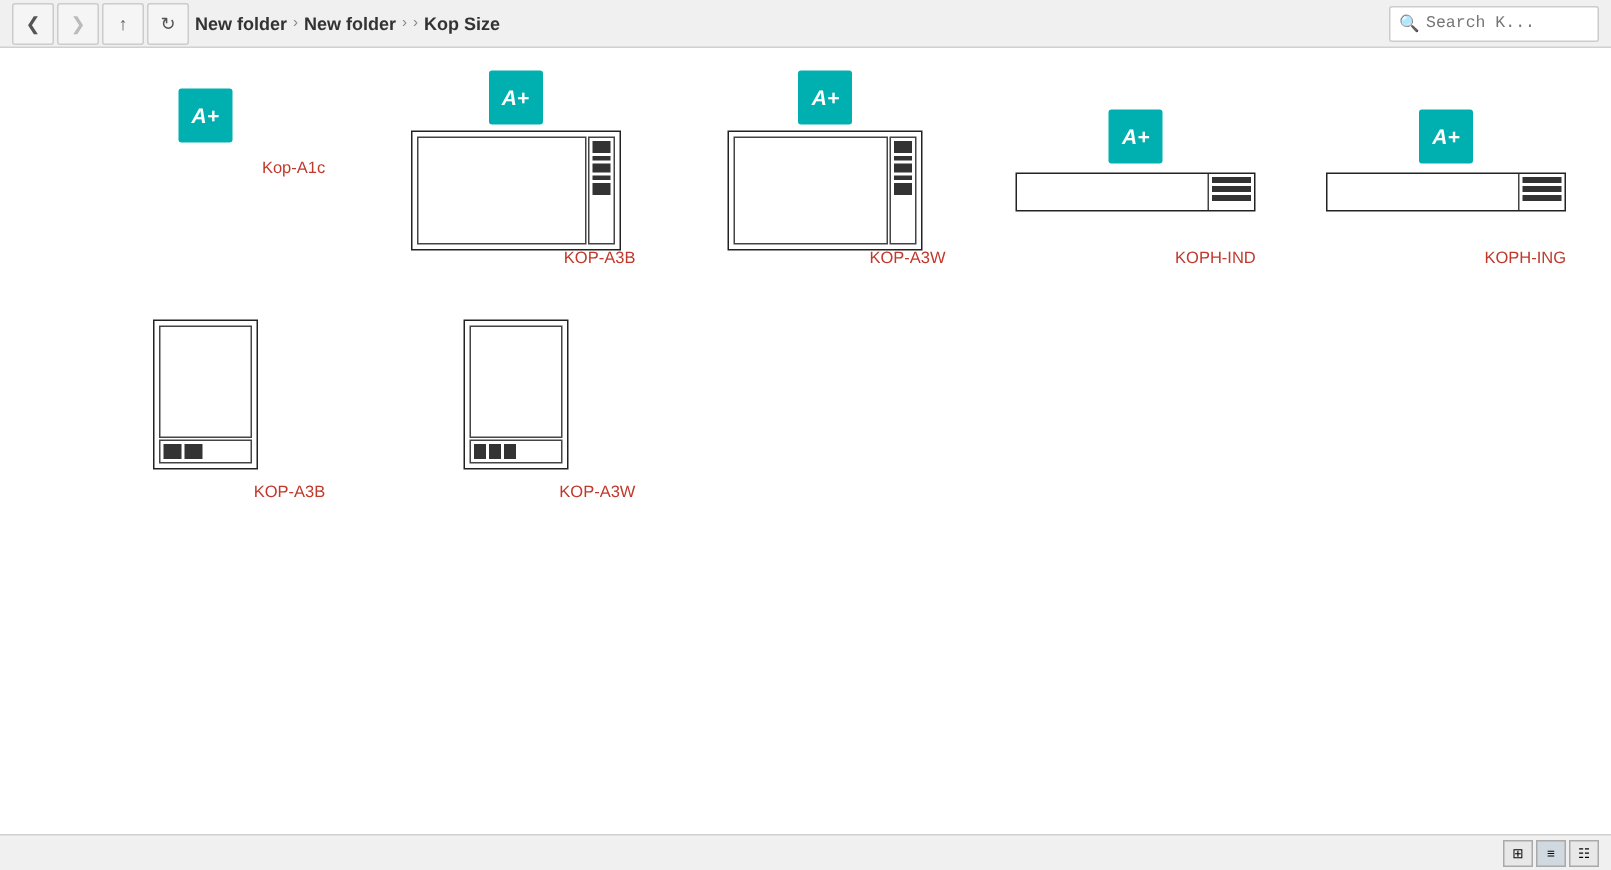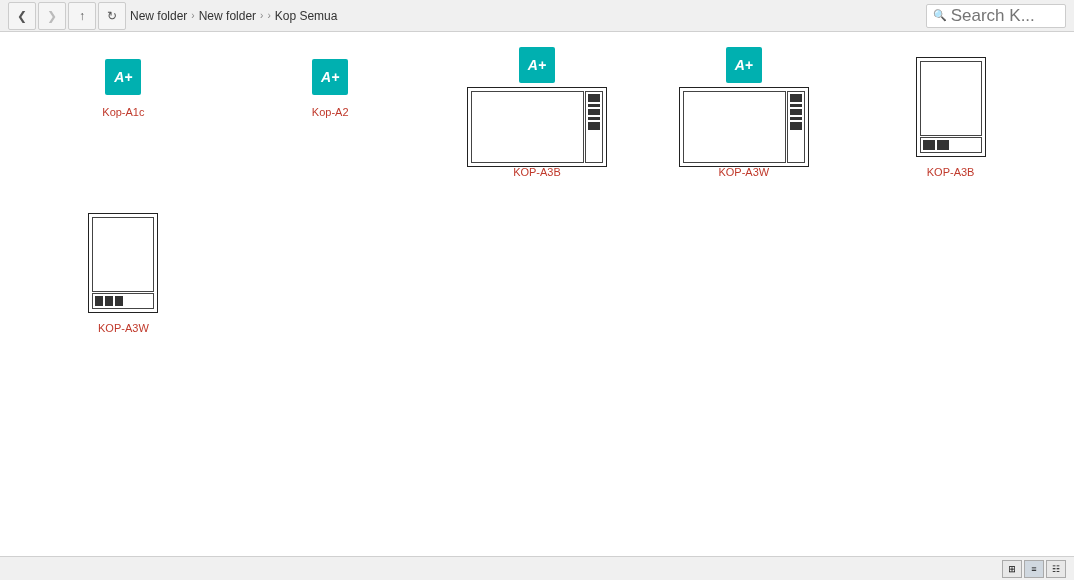--- a/index.html
+++ b/index.html
@@ -29,20 +29,21 @@
       font-size: 12px;
       color: #333;
     }
     .breadcrumb-sep {
       color: #888;
       font-size: 10px;
     }
     .breadcrumb-link {
       color: #333;
       cursor: pointer;
+      font-weight: bold;
     }
     .nav-buttons {
       display: flex;
       align-items: center;
       gap: 2px;
     }
     .nav-btn {
       width: 28px;
       height: 28px;
       border: 1px solid #ccc;
@@ -66,24 +67,25 @@
       gap: 4px;
       width: 140px;
     }
     .search-icon-small {
       color: #888;
       font-size: 11px;
     }
     .search-input {
       border: none;
       outline: none;
-      font-size: 17px;
+      font-size: 11px;
       color: #888;
       width: 100px;
       background: transparent;
+      font-family: Liberation Mono, monospace;
     }
 
     
     .content-area {
       background: white;
       width: 100%;
       height: calc(580px - 32px - 24px);
       overflow-y: auto;
       padding: 20px 30px;
     }
@@ -92,21 +94,21 @@
     .file-grid {
       display: grid;
       grid-template-columns: repeat(5, 1fr);
       gap: 30px 20px;
       align-items: start;
     }
 
     .file-item {
       display: flex;
       flex-direction: column;
-      align-items: center;
+      align-items: flex-end;
       cursor: pointer;
       gap: 4px;
     }
 
     .file-thumb {
       width: 160px;
       height: 110px;
       display: flex;
       align-items: center;
       justify-content: center;
@@ -211,47 +213,41 @@
     <div class="nav-btn" style="color:#bbb;">❯</div>
     <div class="nav-btn">↑</div>
     <div class="nav-btn">↻</div>
   </div>
   <div class="breadcrumb">
     <span class="breadcrumb-link">New folder</span>
     <span class="breadcrumb-sep">›</span>
     <span class="breadcrumb-link">New folder</span>
     <span class="breadcrumb-sep">›</span>
     <span class="breadcrumb-sep">›</span>
-    <span class="breadcrumb-link">Kop Semua</span>
+    <span class="breadcrumb-link">Kop Size</span>
   </div>
   <div class="search-box">
     <span class="search-icon-small">🔍</span>
     <input class="search-input" type="text" placeholder="Search K..." style="">
   </div>
 </div>
 
 <div class="content-area">
   <div class="file-grid">
 
 
 
 
     <div class="file-item">
       <div class="file-thumb" style="height:50px;">
         <div class="acad-icon"></div>
       </div>
       <span class="file-name">Kop-A1c</span>
     </div>
 
-    <div class="file-item">
-      <div class="file-thumb" style="height:50px;">
-        <div class="acad-icon"></div>
-      </div>
-      <span class="file-name">Kop-A2</span>
-    </div>
 
     <div class="file-item">
       <div class="file-thumb">
         <div style="display:flex;flex-direction:column;align-items:center;gap:4px;">
           <div class="acad-icon"></div>
           <div class="dwg-thumb" style="width:140px;height:80px;">
             <div class="dwg-thumb-inner"></div>
             <div class="dwg-thumb-col">
               <div class="dwg-col-row medium"></div>
               <div class="dwg-col-row thin"></div>
@@ -278,21 +274,53 @@
               <div class="dwg-col-row thin"></div>
               <div class="dwg-col-row medium"></div>
             </div>
           </div>
         </div>
       </div>
       <span class="file-name">KOP-A3W</span>
     </div>
 
 
-
+    <div class="file-item">
+      <div class="file-thumb">
+        <div style="display:flex;flex-direction:column;align-items:center;gap:6px;">
+          <div class="acad-icon"></div>
+          <div style="border:1.5px solid #222;width:160px;height:26px;background:white;display:flex;">
+            <div style="flex:1;border-right:1px solid #444;"></div>
+            <div style="width:30px;display:flex;flex-direction:column;gap:2px;padding:2px;">
+              <div style="height:4px;background:#333;width:100%;"></div>
+              <div style="height:4px;background:#333;width:100%;"></div>
+              <div style="height:4px;background:#333;width:100%;"></div>
+            </div>
+          </div>
+        </div>
+      </div>
+      <span class="file-name">KOPH-IND</span>
+    </div>
+
+    <div class="file-item">
+      <div class="file-thumb">
+        <div style="display:flex;flex-direction:column;align-items:center;gap:6px;">
+          <div class="acad-icon"></div>
+          <div style="border:1.5px solid #222;width:160px;height:26px;background:white;display:flex;">
+            <div style="flex:1;border-right:1px solid #444;"></div>
+            <div style="width:30px;display:flex;flex-direction:column;gap:2px;padding:2px;">
+              <div style="height:4px;background:#333;width:100%;"></div>
+              <div style="height:4px;background:#333;width:100%;"></div>
+              <div style="height:4px;background:#333;width:100%;"></div>
+            </div>
+          </div>
+        </div>
+      </div>
+      <span class="file-name">KOPH-ING</span>
+    </div>
 
     <div class="file-item">
       <div class="file-thumb">
         <div class="dwg-thumb" style="width:70px;height:100px;">
           <div style="position:absolute;top:3px;left:3px;right:3px;bottom:20px;border:1px solid #444;"></div>
           <div style="position:absolute;bottom:3px;left:3px;right:3px;height:16px;border:1px solid #444;display:flex;gap:2px;padding:2px;">
             <div style="width:12px;background:#333;height:100%;"></div>
             <div style="width:12px;background:#333;height:100%;"></div>
           </div>
         </div>

